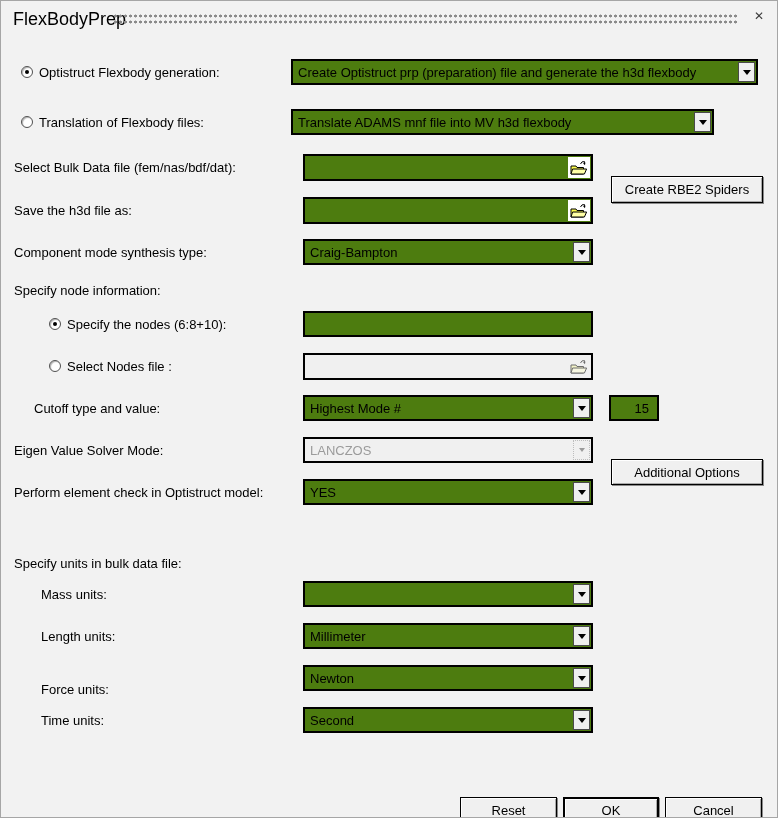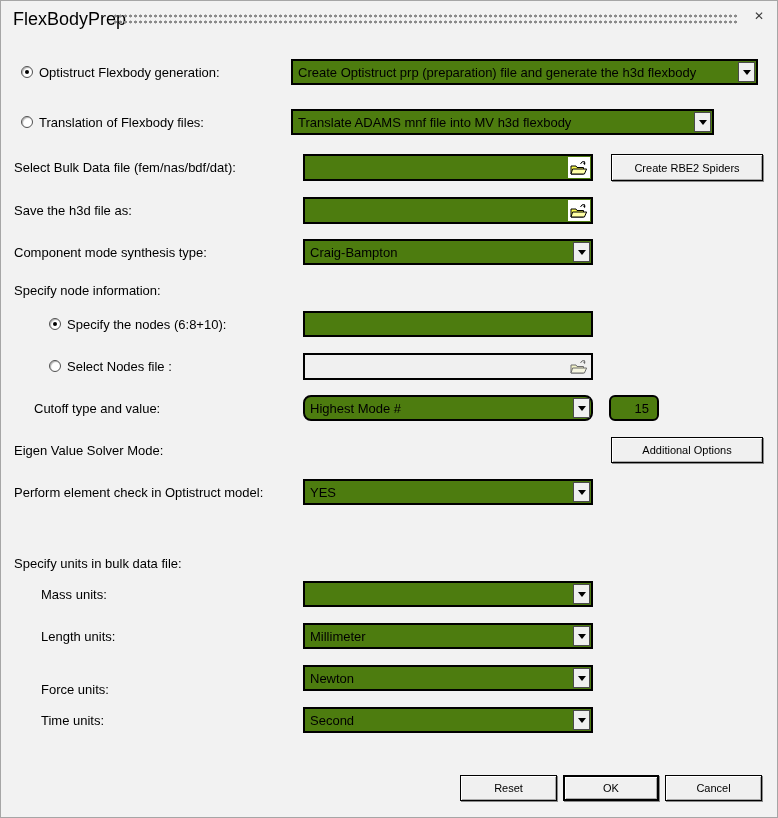--- a/index.html
+++ b/index.html
@@ -56,21 +56,21 @@
   .folderbtn{
     position:absolute;right:1px;top:1px;bottom:1px;width:22px;
     display:flex;align-items:center;justify-content:center;background:#fff;
   }
   .filein.disabled{background:#f0f0f0;}
   .filein.disabled .folderbtn{background:#f0f0f0;filter:grayscale(55%) opacity(0.55);}
   .btn{
     position:absolute;box-sizing:border-box;background:#f0f0f0;border:1px solid #000;
     display:flex;align-items:center;justify-content:center;white-space:nowrap;
     box-shadow:inset 1px 1px 0 #ffffff,inset -1px -1px 0 #aaaaaa,1px 1px 0 #8a8a8a;
-    font-size:11px;cursor:default;
+    font-size:13px;cursor:default;margin-top:22px;
   }
   .btn.default{border-width:2px;}
 </style>
 </head>
 <body>
 
 <div class="dlg">
 
   <div class="title">FlexBodyPrep</div>
   <div class="grip"></div>
@@ -143,29 +143,35 @@
       <svg width="18" height="16" viewBox="0 0 18 16">
         <path d="M10.5 4 Q11.5 1 14.5 1.6 L14.3 3.6" fill="none" stroke="#000" stroke-width="1"></path>
         <path d="M15.5 2.6 L13.2 3.2 L14.9 5.2 Z" fill="#000"></path>
         <path d="M1 6 L6 6 L7 7.5 L13.5 7.5 L13.5 14 L1 14 Z" fill="#ffff4d" stroke="#000" stroke-width="1"></path>
         <path d="M2.6 9 L16.6 9 L14.4 14 L1 14 Z" fill="#ffffa6" stroke="#000" stroke-width="1"></path>
       </svg>
     </div>
   </div>
 
   <div class="lbl" style="left:13px;top:394px;height:26px;margin-left:20px;">Cutoff type and value:</div>
-  <div class="combo" style="left:302px;top:394px;width:290px;height:26px;border-radius:8px;">
+  <div class="combo" style="left:302px;top:394px;width:290px;height:26px;">
     <div class="ctext">Highest Mode #</div>
     <div class="arrowbtn">
         <span class="tri"></span>
       </div>
   </div>
-  <input class="txtin num" style="left: 608px; top: 394px; width: 50px; height: 26px; border-radius: 6px;" value="15">
+  <input class="txtin num" style="left: 608px; top: 394px; width: 50px; height: 26px;" value="15">
 
   <div class="lbl" style="left:13px;top:436px;height:26px;">Eigen Value Solver Mode:</div>
+  <div class="combo disabled" style="left:302px;top:436px;width:290px;height:26px;">
+    <div class="ctext">LANCZOS</div>
+    <div class="arrowbtn">
+        <span class="tri"></span>
+      </div>
+  </div>
   <div class="btn" style="left:610px;top:436px;width:152px;height:26px;">Additional Options</div>
 
   <div class="lbl" style="left:13px;top:478px;height:26px;">Perform element check in Optistruct model:</div>
   <div class="combo" style="left:302px;top:478px;width:290px;height:26px;">
     <div class="ctext">YES</div>
     <div class="arrowbtn">
         <span class="tri"></span>
       </div>
   </div>
 

